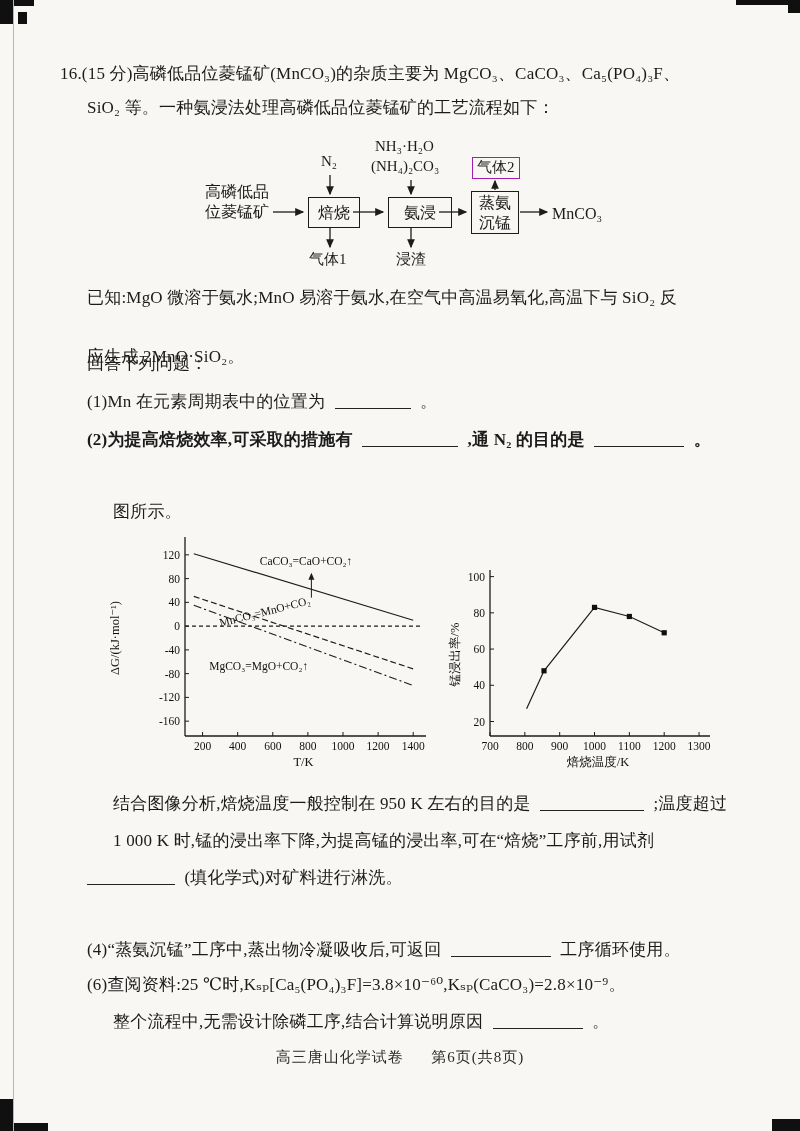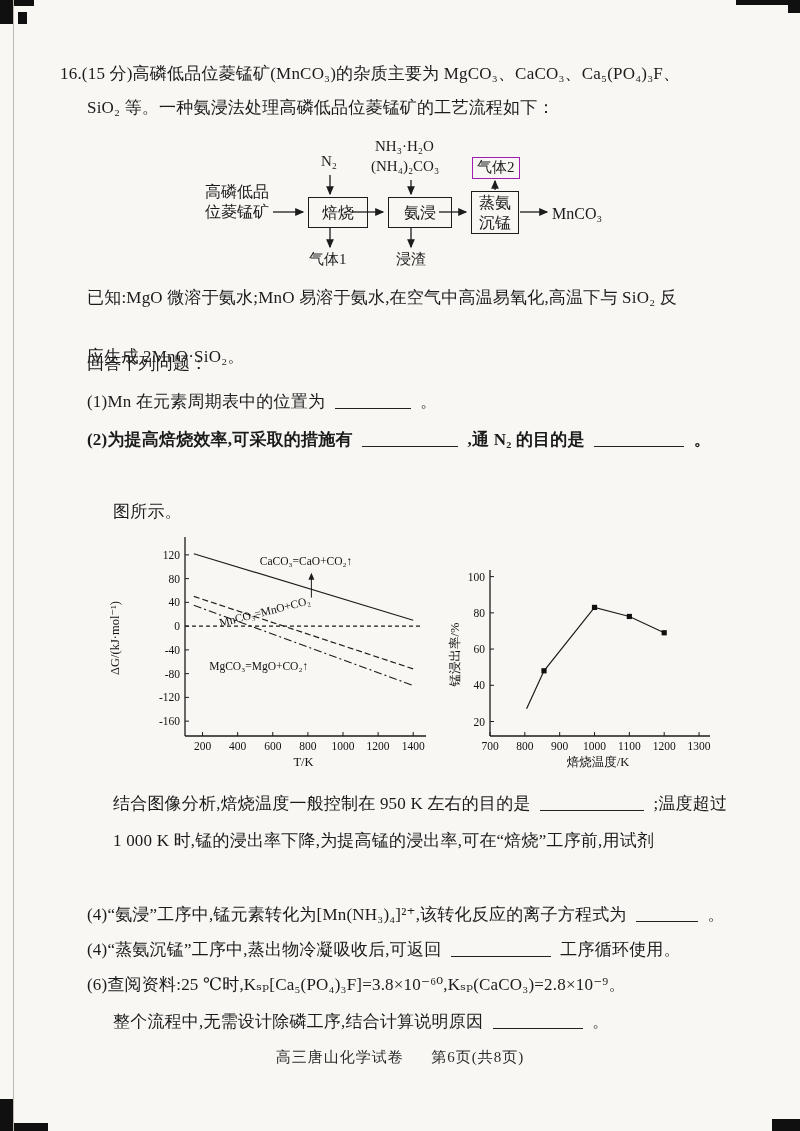--- a/index.html
+++ b/index.html
@@ -67,21 +67,21 @@
       <div>位菱锰矿</div>
     </div>
 
     <div class="flabel" style="left:246px;top:17px;font-size:15px;">N₂</div>
 
     <div class="flabel" style="left:300px;top:2px;">NH₃·H₂O</div>
     <div class="flabel" style="left:296px;top:22px;">(NH₄)₂CO₃</div>
 
     <div class="flabel boxed" style="left:397px;top:22px;">气体2</div>
 
-    <div class="fbox" style="left:233px;top:62px;width:60px;height:31px;">
+    <div class="fbox" style="left:233px;top:62px;width:52px;height:31px;">
       <span>焙烧</span>
     </div>
     <div class="fbox" style="left:313px;top:62px;width:64px;height:31px;">
       <span>氨浸</span>
     </div>
     <div class="fbox" style="left:396px;top:56px;width:48px;height:43px;">
       <span>蒸氨</span>
       <span>沉锰</span>
     </div>
 
@@ -202,26 +202,25 @@
     </svg>
 
   <div class="t" style="left:113px;top:792px;">
     <span>结合图像分析,焙烧温度一般控制在 950 K 左右的目的是</span>
     <span class="blank" style="width:104px;"></span>
     <span>;温度超过</span>
   </div>
   <div class="t" style="left:113px;top:829px;">
     <span>1 000 K 时,锰的浸出率下降,为提高锰的浸出率,可在“焙烧”工序前,用试剂</span>
   </div>
-
-  <div class="t" style="left:87px;top:903px;">
-    <span>(4)“氨浸”工序中,锰元素转化为[Mn(NH₃)₄]²⁺,该转化反应的离子方程式为</span>
-    <span class="blank" style="width:62px;"></span>
-    <span>。</span>
-  </div>
+  <div class="t" style="left:87px;top:866px;">
+    <span class="blank" style="width:88px;margin-left:0;"></span>
+    <span>(填化学式)对矿料进行淋洗。</span>
+  </div>
+
 
   <div class="t" style="left:87px;top:938px;">
     <span>(4)“蒸氨沉锰”工序中,蒸出物冷凝吸收后,可返回</span>
     <span class="blank" style="width:100px;"></span>
     <span>工序循环使用。</span>
   </div>
 
   <div class="t" style="left:87px;top:973px;">
     <span>(6)查阅资料:25 ℃时,Kₛₚ[Ca₅(PO₄)₃F]=3.8×10⁻⁶⁰,Kₛₚ(CaCO₃)=2.8×10⁻⁹。</span>
   </div>

